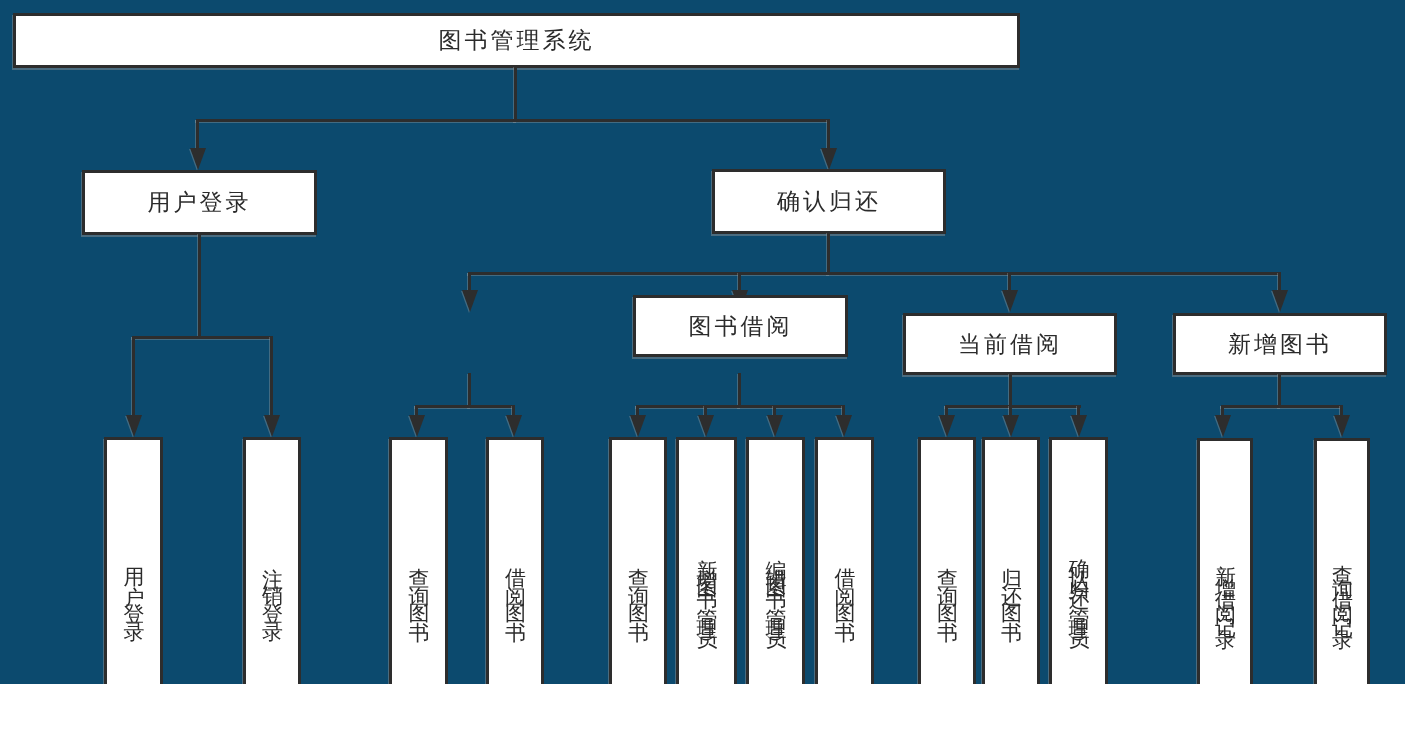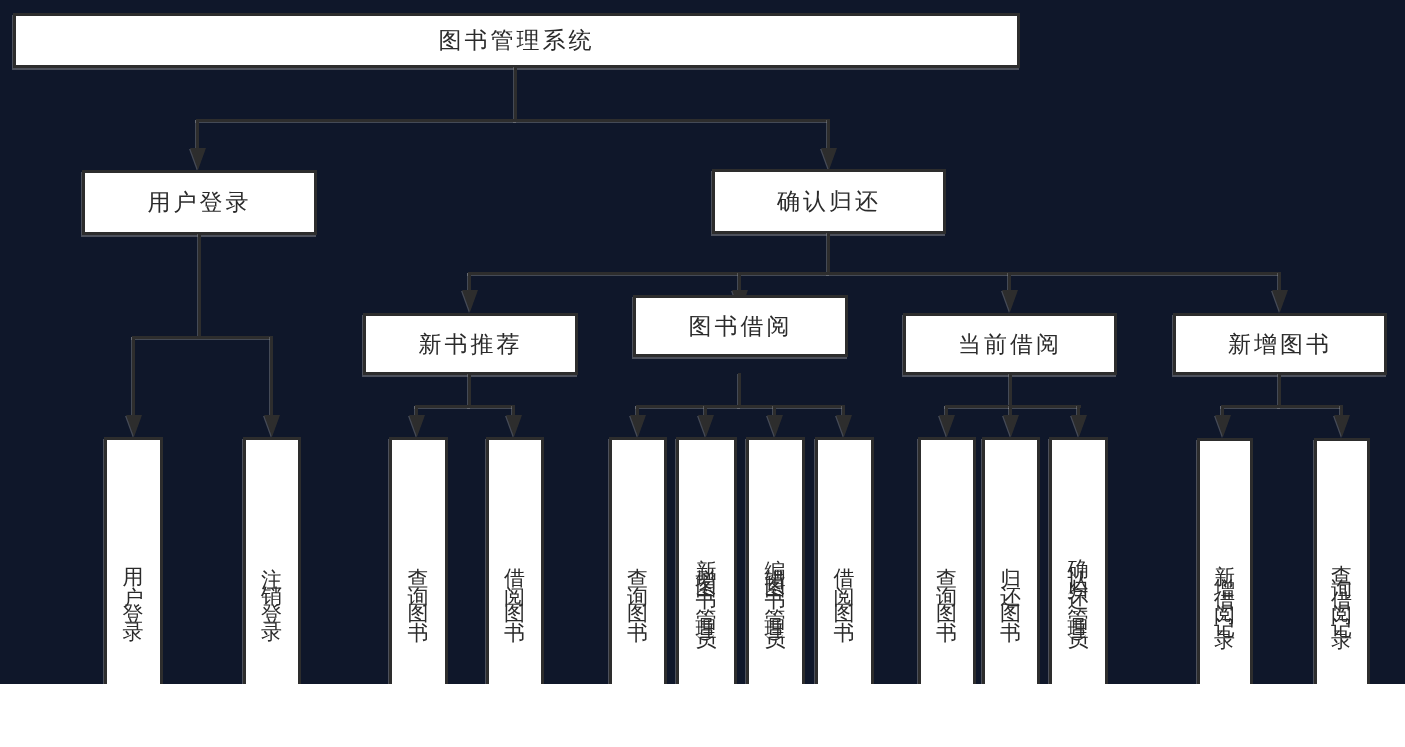--- a/index.html
+++ b/index.html
@@ -1,22 +1,22 @@
 <!DOCTYPE html>
 <html><head>
 <meta charset="utf-8">
 <style>
   * { box-sizing: border-box; margin: 0; padding: 0; }
   html, body { background: #ffffff; }
   .canvas {
     position: relative;
     width: 1405px;
     height: 684px;
-    background: #0f172a;
-    font-family: Liberation Sans, sans-serif;
+    background: #0c4a6e;
+    font-family: Liberation Serif, serif;
     overflow: hidden;
     color: #2b2b2b;
   }
   
   .box {
     position: absolute;
     border: 3px solid #2d2d2d;
     background: #ffffff;
     display: flex;
     align-items: center;
@@ -102,23 +102,20 @@
   <div class="hline" style="left:468px; top:272px; width:813px;"></div>
   <div class="vline" style="left:468px; top:272px; height:20px;"></div>
   <div class="ahead" style="left:462px; top:290px;"></div>
   <div class="vline" style="left:738px; top:272px; height:20px;"></div>
   <div class="ahead" style="left:732px; top:290px;"></div>
   <div class="vline" style="left:1008px; top:272px; height:20px;"></div>
   <div class="ahead" style="left:1002px; top:290px;"></div>
   <div class="vline" style="left:1278px; top:272px; height:20px;"></div>
   <div class="ahead" style="left:1272px; top:290px;"></div>
 
-  <div class="box hbox" style="left:363px; top:313px; width:215px; height:62px;">
-    <span>新书推荐</span>
-  </div>
   <div class="box hbox" style="left:633px; top:295px; width:215px; height:62px;justify-content:center;">
     <span>图书借阅</span>
   </div>
   <div class="box hbox" style="left:903px; top:313px; width:214px; height:62px;">
     <span>当前借阅</span>
   </div>
   <div class="box hbox" style="left:1173px; top:313px; width:214px; height:62px;">
     <span>新增图书</span>
   </div>
 

